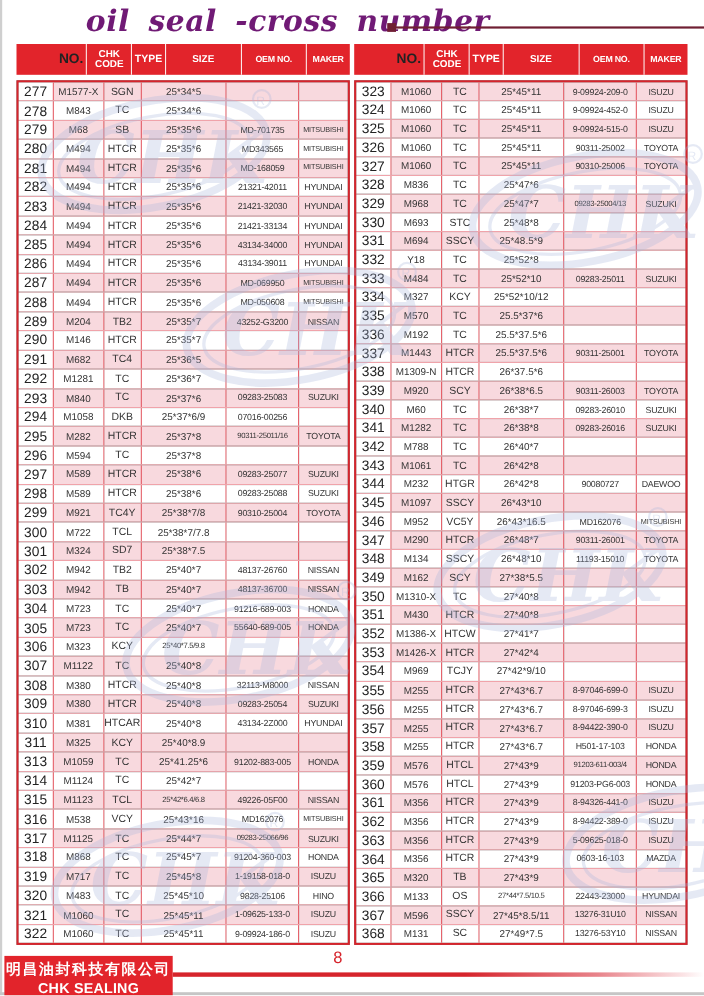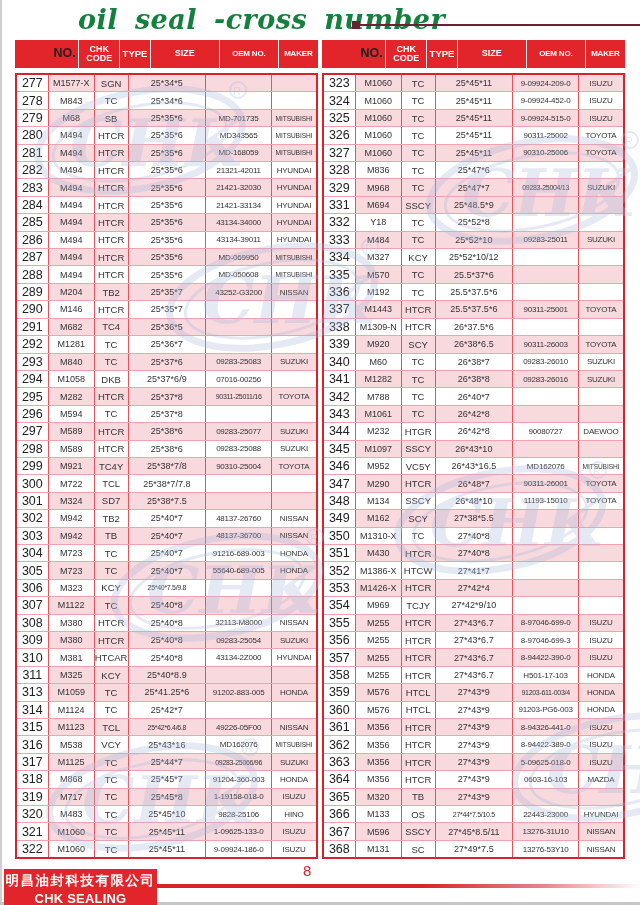--- a/index.html
+++ b/index.html
@@ -5,21 +5,21 @@
   html,body{margin:0;padding:0;background:#ffffff;}
   .page{position:relative;width:640px;height:905px;background:#ffffff;overflow:hidden;
         font-family:"Liberation Sans",sans-serif;}
 
   
   .edge-l{position:absolute;left:0;top:0;width:2px;height:905px;background:#cfcfcf;}
   .edge-b{position:absolute;left:0;top:902px;width:640px;height:3px;background:#c6c6c6;}
 
   
   .title{position:absolute;left:78px;top:4px;font-family:"DejaVu Serif",serif;
-         font-style:italic;font-weight:bold;font-size:27px;color:#15803d;
+         font-style:italic;font-weight:bold;font-size:27px;color:#701a75;
          letter-spacing:0.5px;word-spacing:7px;white-space:nowrap;text-align:center;}
   .tsquare{position:absolute;left:352px;top:21px;width:8px;height:8px;background:#6f1f33;}
   .tline{position:absolute;left:360px;top:24px;width:280px;height:2px;background:#6f1f33;}
 
   
   .xtable{position:absolute;top:40px;width:303px;}
   #table-left{left:15px;}
   #table-right{left:322px;}
   .thead{display:flex;height:28px;background:#e2242b;padding-left:36px;}
   .hc{display:flex;align-items:center;justify-content:center;color:#fff;font-weight:bold;
@@ -548,20 +548,28 @@
           <div class="cell c5"></div>
         </div>
         <div class="row pink">
           <div class="cell c0">329</div>
           <div class="cell c1">M968</div>
           <div class="cell c2">TC</div>
           <div class="cell c3">25*47*7</div>
           <div class="cell c4 sm">09283-25004/13</div>
           <div class="cell c5">SUZUKI</div>
         </div>
+        <div class="row">
+          <div class="cell c0">330</div>
+          <div class="cell c1">M693</div>
+          <div class="cell c2">STC</div>
+          <div class="cell c3">25*48*8</div>
+          <div class="cell c4"></div>
+          <div class="cell c5"></div>
+        </div>
         <div class="row pink">
           <div class="cell c0">331</div>
           <div class="cell c1">M694</div>
           <div class="cell c2">SSCY</div>
           <div class="cell c3">25*48.5*9</div>
           <div class="cell c4"></div>
           <div class="cell c5"></div>
         </div>
         <div class="row">
           <div class="cell c0">332</div>

